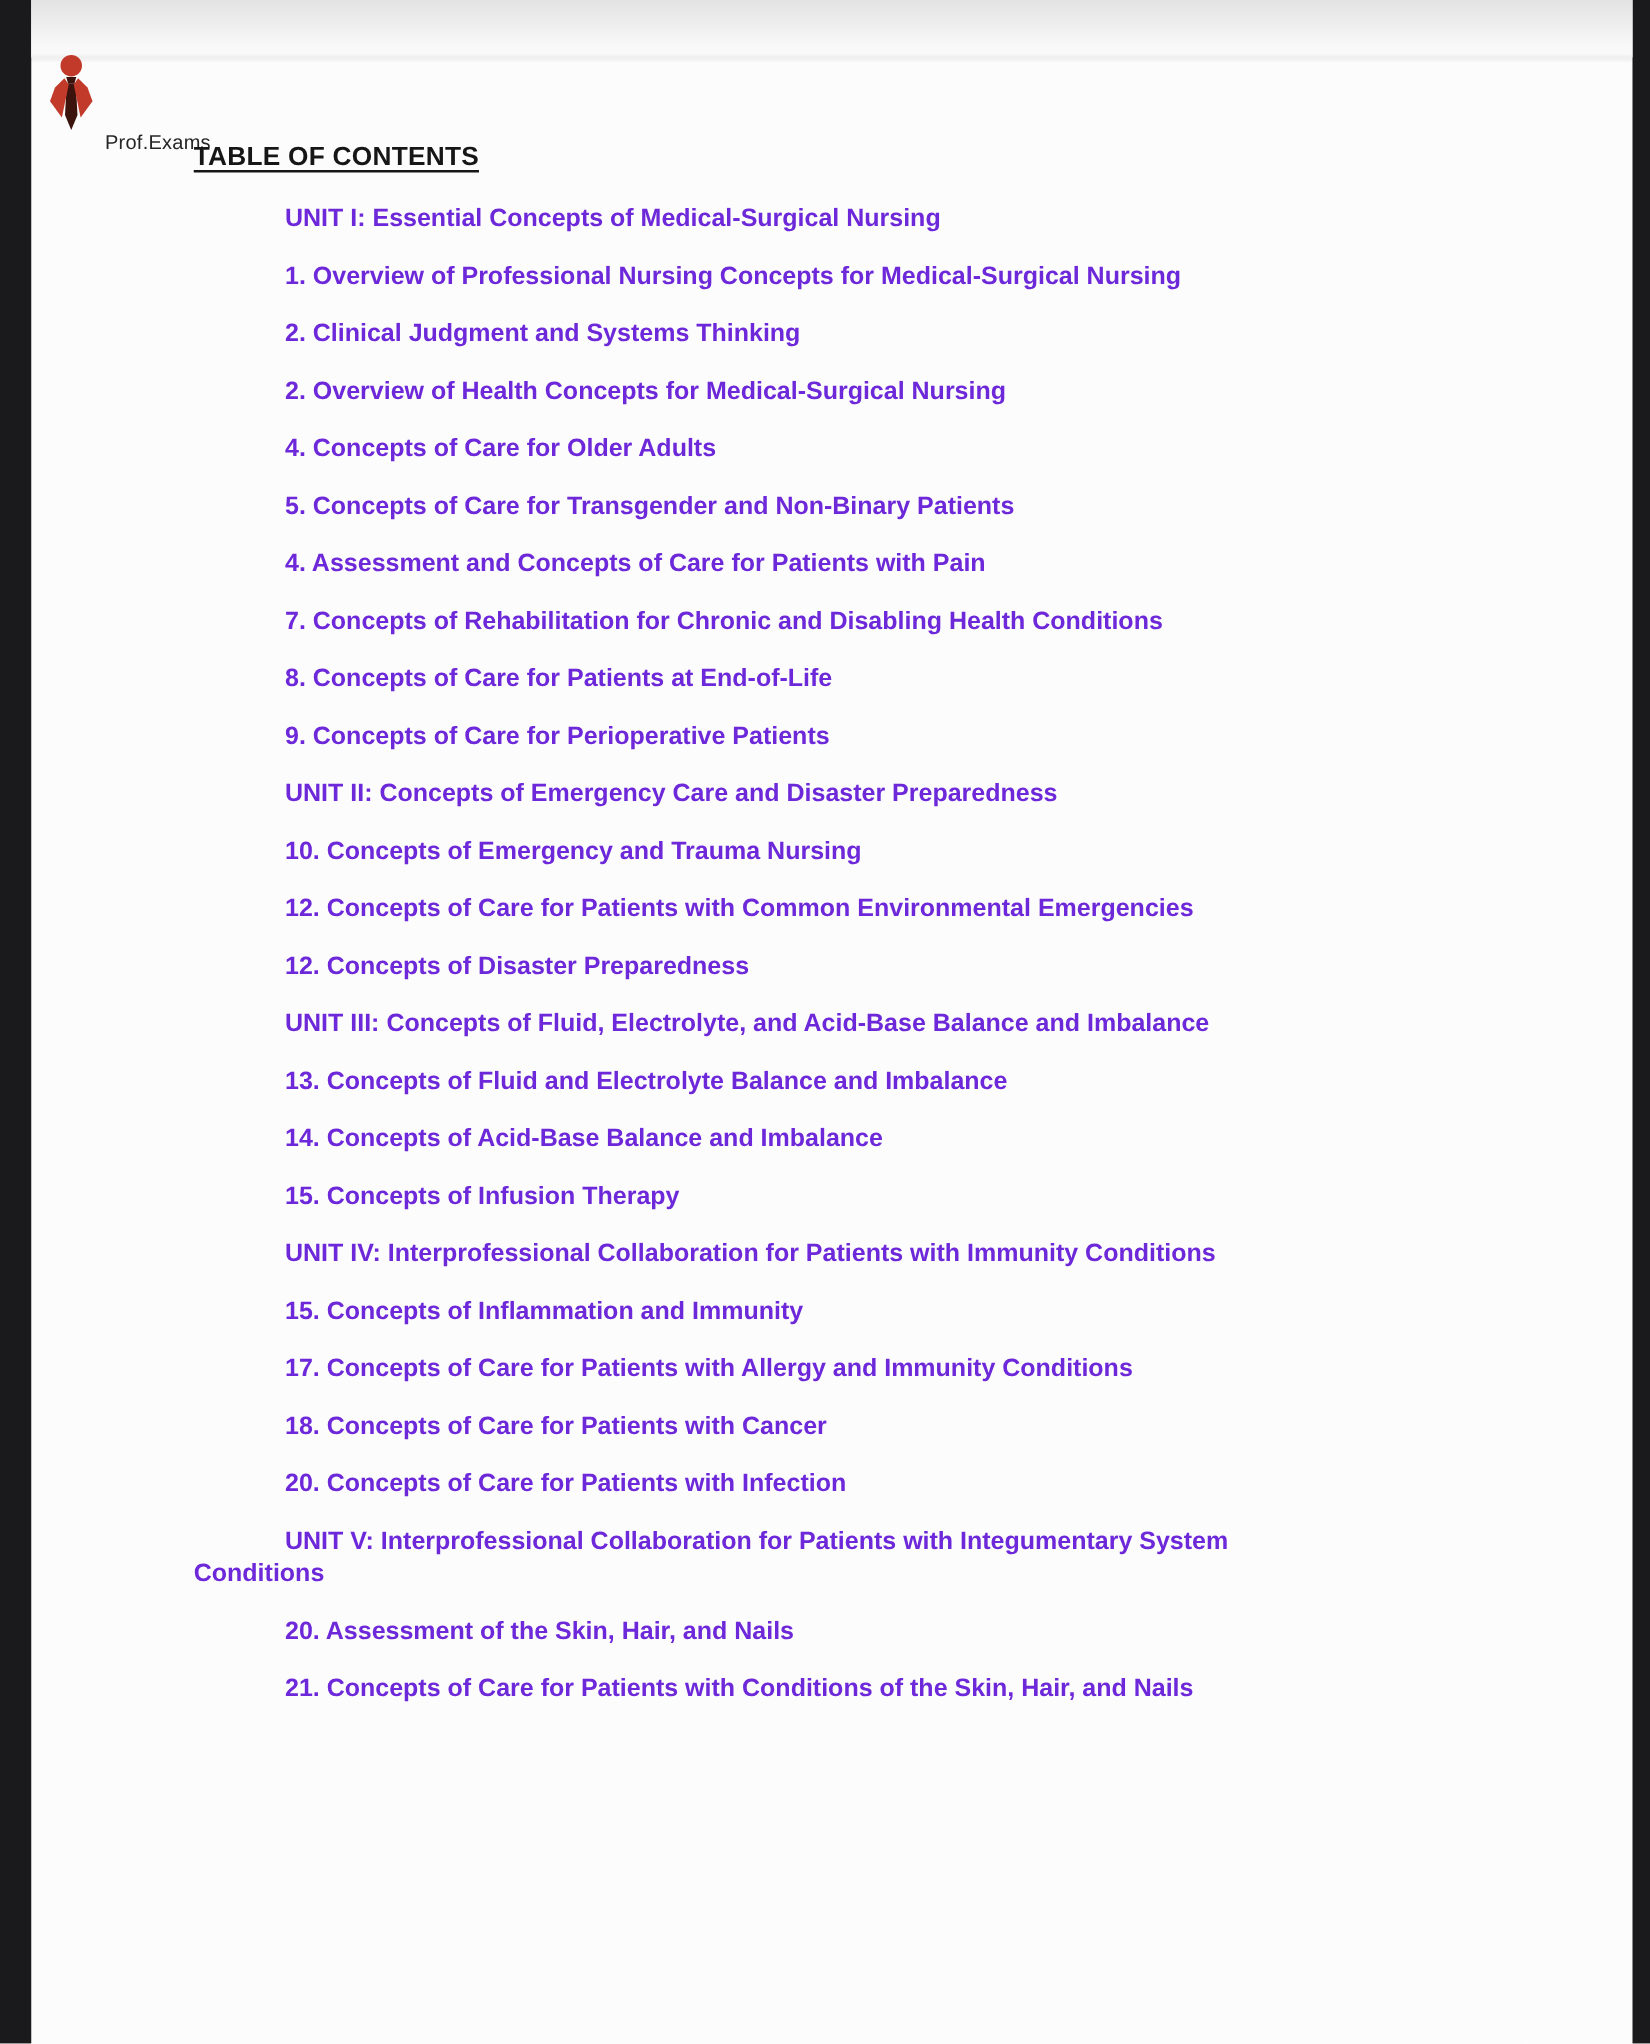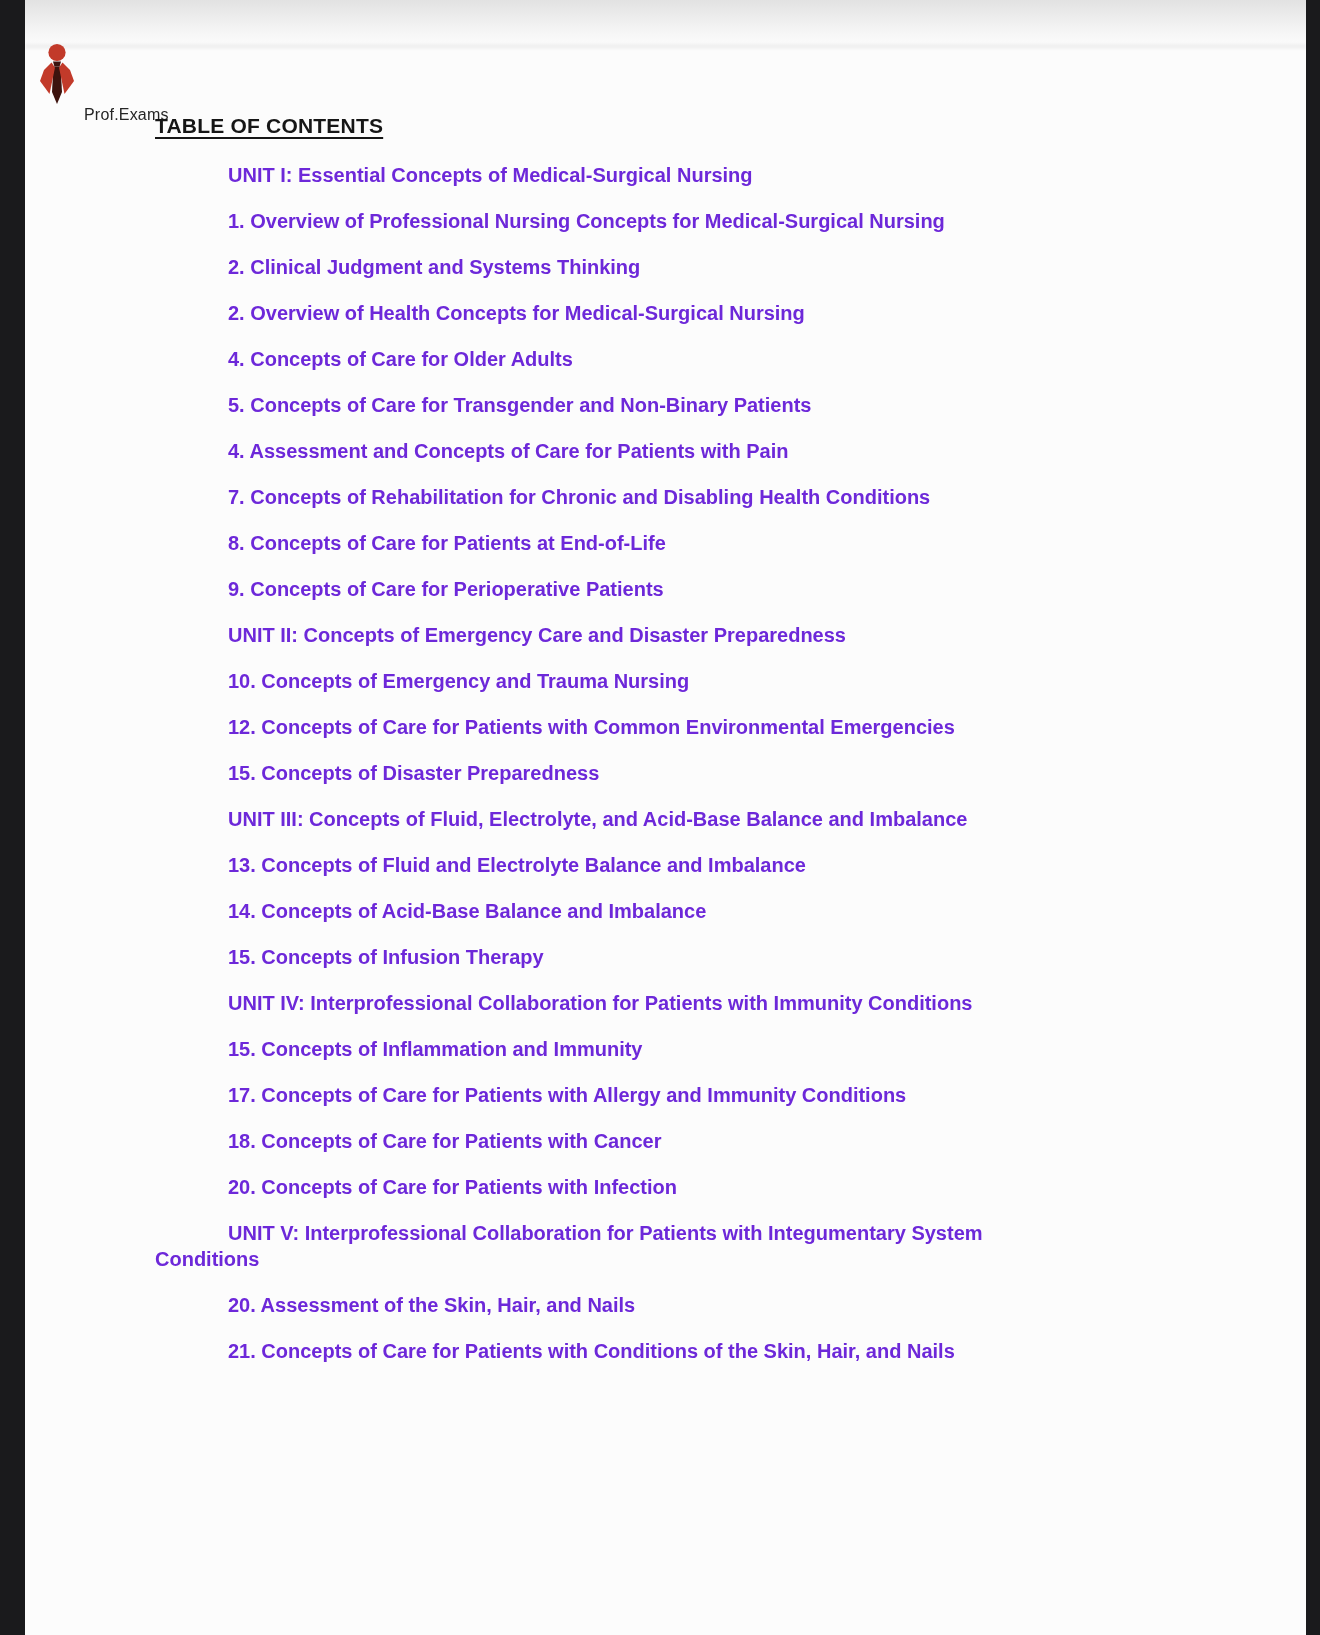--- a/index.html
+++ b/index.html
@@ -111,21 +111,21 @@
     <p>4. Concepts of Care for Older Adults</p>
     <p>5. Concepts of Care for Transgender and Non-Binary Patients</p>
     <p>4. Assessment and Concepts of Care for Patients with Pain</p>
     <p>7. Concepts of Rehabilitation for Chronic and Disabling Health Conditions</p>
     <p>8. Concepts of Care for Patients at End-of-Life</p>
     <p>9. Concepts of Care for Perioperative Patients</p>
 
     <p class="sp-lg">UNIT II: Concepts of Emergency Care and Disaster Preparedness</p>
     <p>10. Concepts of Emergency and Trauma Nursing</p>
     <p>12. Concepts of Care for Patients with Common Environmental Emergencies</p>
-    <p>15. Concepts of Disaster Preparedness</p>
+    <p>12. Concepts of Disaster Preparedness</p>
 
     <p class="sp-md">UNIT III: Concepts of Fluid, Electrolyte, and Acid-Base Balance and Imbalance</p>
     <p>13. Concepts of Fluid and Electrolyte Balance and Imbalance</p>
     <p>14. Concepts of Acid-Base Balance and Imbalance</p>
     <p>15. Concepts of Infusion Therapy</p>
 
     <p class="sp-md">UNIT IV: Interprofessional Collaboration for Patients with Immunity Conditions</p>
     <p>15. Concepts of Inflammation and Immunity</p>
     <p>17. Concepts of Care for Patients with Allergy and Immunity Conditions</p>
     <p>18. Concepts of Care for Patients with Cancer</p>

